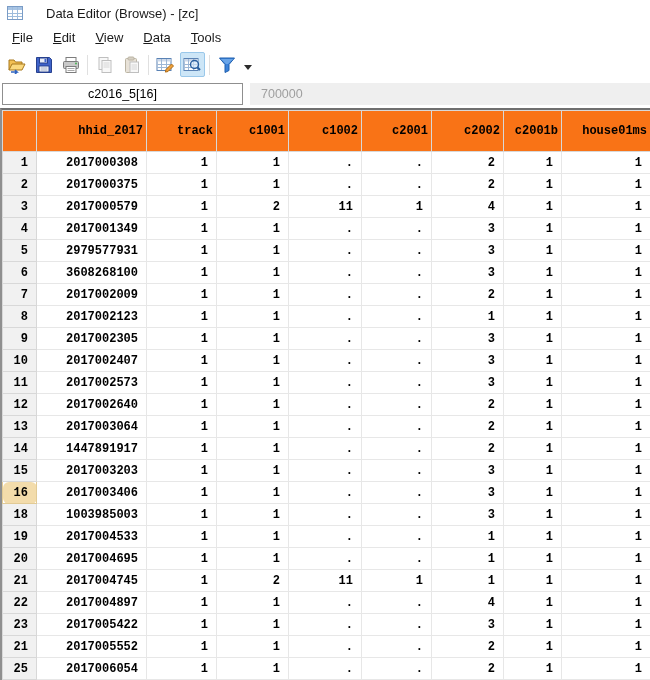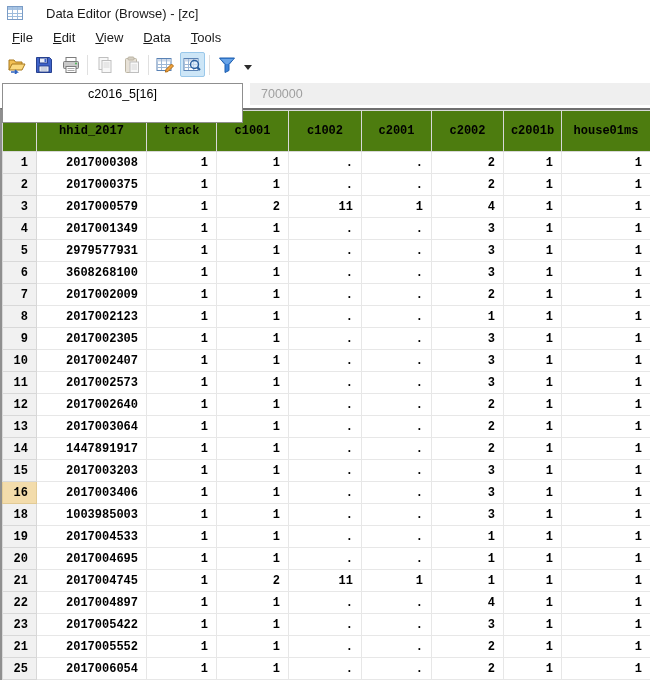--- a/index.html
+++ b/index.html
@@ -20,38 +20,38 @@
   .tbtn { width:25px; height:25px; display:flex; align-items:center; justify-content:center;
           border:1px solid transparent; border-radius:2px; margin:0 1px; }
   .tbtn.active { background:#cde6f7; border-color:#9ac8ea; }
   .tbtn.disabled { opacity:.85; }
   .tsep { width:1px; height:20px; background:#e0e0e0; margin:0 3px; }
   .tarrow { width:0; height:0; border-left:4px solid transparent; border-right:4px solid transparent;
             border-top:5px solid #2b2b2b; margin-left:4px; margin-top:6px; }
 
   
   .refbar { height:28px; position:relative; background:#ffffff; }
-  .refbox { position:absolute; left:2px; top:3px; width:241px; height:40px;
+  .refbox { position:absolute; left:2px; top:3px; width:241px; height:22px;
             border:1px solid #8f8f8f; background:#ffffff; text-align:center;
             line-height:20px; font-size:12.5px; color:#000; }
   .valfield { position:absolute; left:250px; top:3px; width:472px; height:22px;
               background:#efefef; color:#9f9f9f; line-height:22px; padding-left:11px;
               font-size:12.5px; }
 
   
   .grid { height:572px; border-top:2px solid #6f6f6f; border-left:2px solid #8f8f8f;
           overflow:hidden; background:#ffffff; }
   table.data { border-collapse:collapse; table-layout:fixed; width:648px; }
   table.data th, table.data td {
       height:22px; padding:0 8px 0 2px; font:700 12px "Liberation Mono", monospace;
       color:#000; white-space:nowrap; overflow:hidden; }
-  table.data th { background:#4d7c0f; border:1px solid #d8d8d8; text-align:center; padding:13px 3px; }
+  table.data th { background:#f97316; border:1px solid #d8d8d8; text-align:right; padding:13px 3px; }
   table.data td { border:1px solid #e7e7e7; text-align:right; background:#ffffff; }
   table.data td.rownum { background:#f1f1f1; border-color:#d8d8d8; text-align:right; padding-right:8px; }
-  table.data td.rownum.selected { background:#f3dcab; border-color:#e2cb96; }
+  table.data td.rownum.selected { background:#f3dcab; border-color:#e2cb96;border-radius:6px; }
 
   svg { display:block; }
 </style>
 </head>
 <body>
 
 <div class="titlebar">
   <span>
     <svg width="16" height="14" viewBox="0 0 16 14">
       <rect x="0.5" y="0.5" width="15" height="13" fill="#ffffff" stroke="#7a9cc6"></rect>

